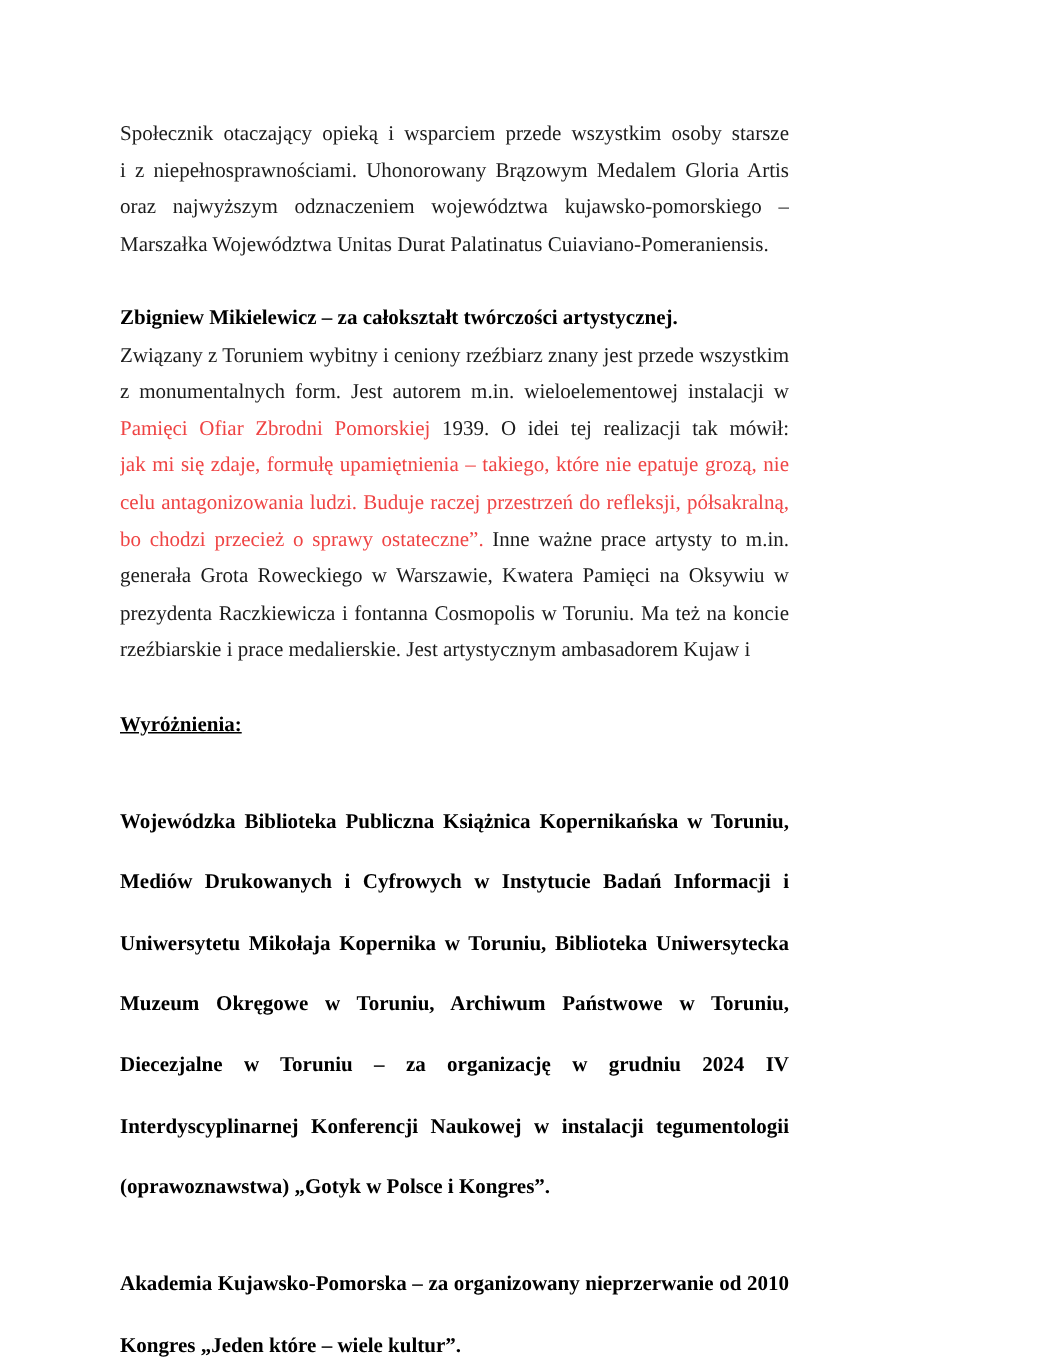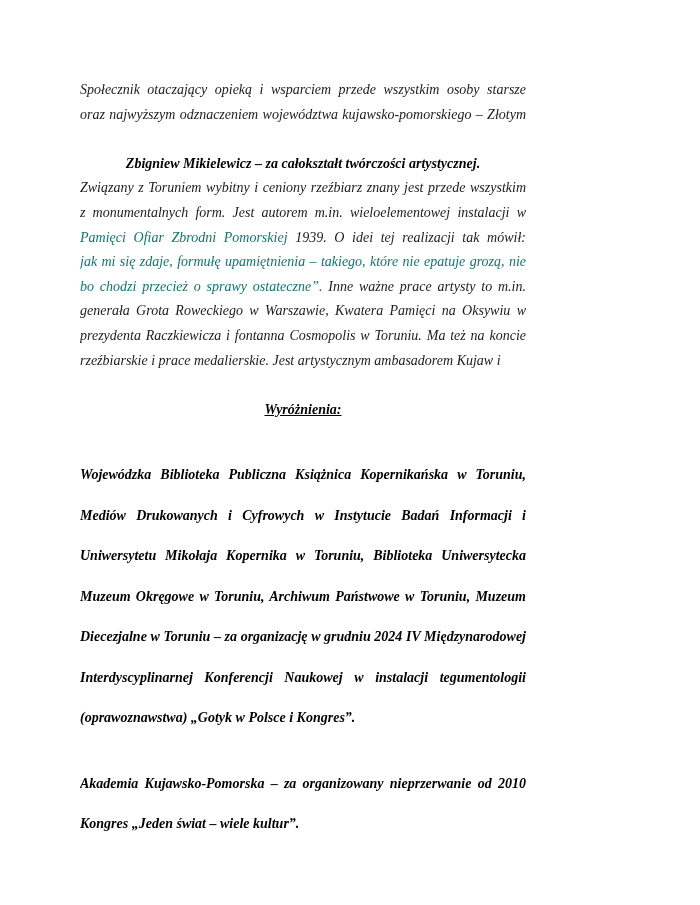--- a/index.html
+++ b/index.html
@@ -8,21 +8,20 @@
     height: 905px;
     background: #ffffff;
     font-family: "Liberation Serif", serif;
     overflow: hidden;
   }
   .page {
     box-sizing: border-box;
     width: 608px;
     height: 905px;
     padding: 78px 82px 0 80px;
-    font-style: italic;
   }
   .block { margin: 0; }
   .blank-line { height: 24.6px; }
   .line {
     font-size: 14px;
     line-height: 24.6px;
     height: 24.6px;
     overflow: hidden;
     white-space: normal;
     color: #1b1b1b;
@@ -31,56 +30,58 @@
     text-align: justify;
     text-align-last: justify;
   }
   .para.bold .line { font-weight: 700; color: #000000; margin-top: 16px; }
   .heading {
     font-size: 14px;
     line-height: 24.6px;
     height: 24.6px;
     font-weight: 700;
     color: #000000;
-    text-align: center;
   }
   .heading.underline { text-decoration: underline; }
   .seg-main { color: inherit; }
-  .seg-quote { color: #0f766e; }
+  .seg-quote { color: #ef4444; }
 </style>
 </head>
 <body>
 
 <div class="page">
     <div class="block para">
       <div class="line just"><span class="seg-main">Społecznik otaczający opieką i wsparciem przede wszystkim osoby starsze</span></div>
+      <div class="line just"><span class="seg-main">i z niepełnosprawnościami. Uhonorowany Brązowym Medalem Gloria Artis</span></div>
       <div class="line just"><span class="seg-main">oraz najwyższym odznaczeniem województwa kujawsko-pomorskiego – Złotym Medalem</span></div>
+      <div class="line"><span class="seg-main">Marszałka Województwa Unitas Durat Palatinatus Cuiaviano-Pomeraniensis.</span></div>
     </div>
     <div class="blank-line"></div>
     <div class="block heading">Zbigniew Mikielewicz – za całokształt twórczości artystycznej.</div>
     <div class="block para">
       <div class="line just"><span class="seg-main">Związany z Toruniem wybitny i ceniony rzeźbiarz znany jest przede wszystkim</span></div>
       <div class="line just"><span class="seg-main">z monumentalnych form. Jest autorem m.in. wieloelementowej instalacji w toruńskim Parku</span></div>
       <div class="line just"><span class="seg-quote">Pamięci Ofiar Zbrodni Pomorskiej</span><span class="seg-main"> 1939. O idei tej realizacji tak mówił: </span><span class="seg-quote">„Wybrałem nową,</span></div>
       <div class="line just"><span class="seg-quote">jak mi się zdaje, formułę upamiętnienia – takiego, które nie epatuje grozą, nie ma na</span></div>
+      <div class="line just"><span class="seg-quote">celu antagonizowania ludzi. Buduje raczej przestrzeń do refleksji, półsakralną,</span></div>
       <div class="line just"><span class="seg-quote">bo chodzi przecież o sprawy ostateczne”.</span><span class="seg-main"> Inne ważne prace artysty to m.in. pomnik</span></div>
       <div class="line just"><span class="seg-main">generała Grota Roweckiego w Warszawie, Kwatera Pamięci na Oksywiu w Gdyni, pomnik</span></div>
       <div class="line just"><span class="seg-main">prezydenta Raczkiewicza i fontanna Cosmopolis w Toruniu. Ma też na koncie mniejsze formy</span></div>
       <div class="line"><span class="seg-main">rzeźbiarskie i prace medalierskie. Jest artystycznym ambasadorem Kujaw i Pomorza.</span></div>
     </div>
     <div class="blank-line"></div>
     <div class="block heading underline">Wyróżnienia:</div>
     <div class="blank-line"></div>
     <div class="block para bold">
       <div class="line just"><span class="seg-main">Wojewódzka Biblioteka Publiczna Książnica Kopernikańska w Toruniu, Katedra</span></div>
       <div class="line just"><span class="seg-main">Mediów Drukowanych i Cyfrowych w Instytucie Badań Informacji i Komunikacji</span></div>
       <div class="line just"><span class="seg-main">Uniwersytetu Mikołaja Kopernika w Toruniu, Biblioteka Uniwersytecka UMK,</span></div>
       <div class="line just"><span class="seg-main">Muzeum Okręgowe w Toruniu, Archiwum Państwowe w Toruniu, Muzeum</span></div>
       <div class="line just"><span class="seg-main">Diecezjalne w Toruniu – za organizację w grudniu 2024 IV Międzynarodowej</span></div>
       <div class="line just"><span class="seg-main">Interdyscyplinarnej Konferencji Naukowej w instalacji tegumentologii</span></div>
       <div class="line"><span class="seg-main">(oprawoznawstwa) „Gotyk w Polsce i Kongres”.</span></div>
     </div>
     <div class="blank-line"></div>
     <div class="block para bold">
       <div class="line just"><span class="seg-main">Akademia Kujawsko-Pomorska – za organizowany nieprzerwanie od 2010 roku</span></div>
-      <div class="line"><span class="seg-main">Kongres „Jeden świat – wiele kultur”.</span></div>
+      <div class="line"><span class="seg-main">Kongres „Jeden które – wiele kultur”.</span></div>
     </div>
   </div>
 
 </body></html>

